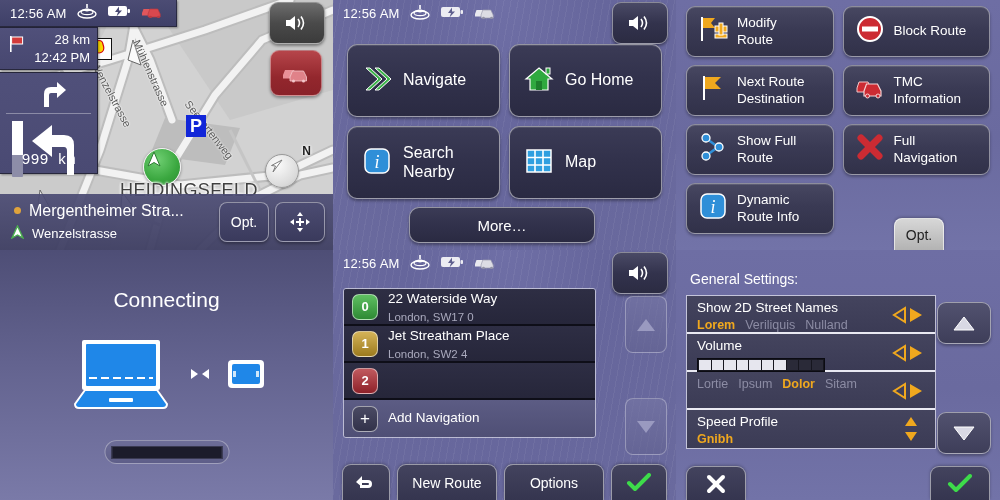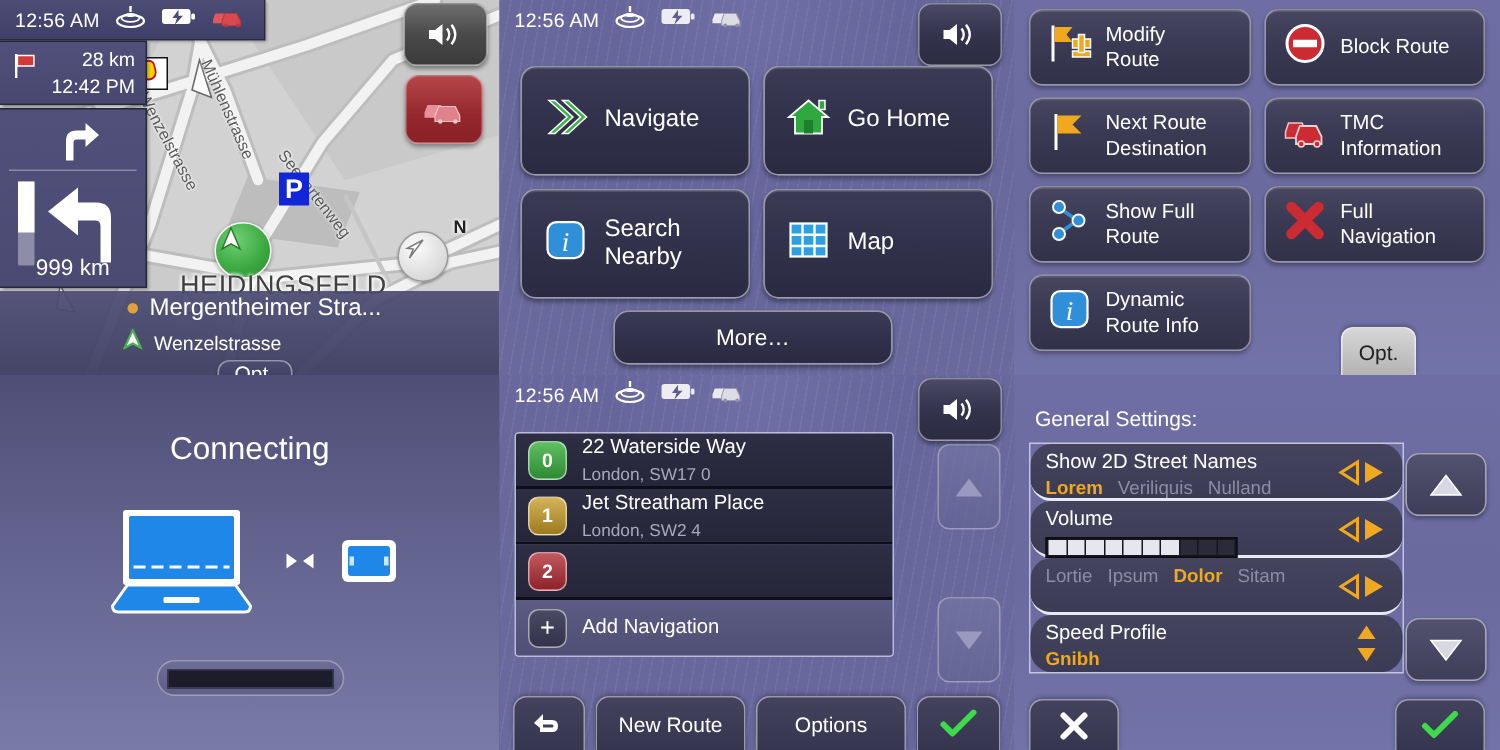--- a/index.html
+++ b/index.html
@@ -68,24 +68,25 @@
     border-left: none;
     box-shadow: 1px 1px 2px rgba(0,0,0,.35);
     color: #fff; display: flex; flex-direction: column;
     align-items: flex-end; justify-content: center; padding-right: 7px;
     font-size: 13px; line-height: 1.35;
   }
   .flag-red {
     position: absolute; left: 9px; top: 8px; width: 16px; height: 15px;
   }
   .maneuver {
-    position: absolute; left: 0; top: 72px; width: 98px; height: 120px;
+    position: absolute; left: 0; top: 72px; width: 98px; height: 102px;
     background: linear-gradient(180deg, #50507a 0%, #4a4a73 100%);
     border: 1px solid rgba(0,0,0,.5); border-left: none;
     box-shadow: 1px 1px 2px rgba(0,0,0,.35);
+    font-family: Liberation Mono, monospace;
   }
   .maneuver .divider { position:absolute; left:6px; right:6px; top:40px; height:1px; background: rgba(255,255,255,.35); }
   .maneuver .dist { position:absolute; bottom:4px; left:0; right:0; text-align:center; color:#fff; font-size:15px; }
   .progbar { position:absolute; left:12px; top:48px; width:11px; height:56px; background:#8d8da8; border-radius:1px;}
   .progbar i { position:absolute; left:0; top:0; width:100%; height:60%; background:#fff; display:block;}
 
   .traffic-btn {
     position: absolute; right: 11px; top: 50px;
     width: 52px; height: 46px; border-radius: 9px;
     background: linear-gradient(180deg, #b6454a 0%, #93272d 60%, #8a2229 100%);
@@ -119,21 +120,21 @@
   }
   .place-label {
     position:absolute; left:120px; top:180px; font-size:18px; color:#404040;
     letter-spacing:.4px; text-shadow: 0 0 3px #fff, 0 0 3px #fff, 0 0 3px #fff;
   }
   .street-lbl { position:absolute; font-size:11px; color:#5a5a5a; text-shadow:0 0 2px #fff,0 0 2px #fff; white-space:nowrap;}
 
   .bottombar {
     position:absolute; left:0; right:0; bottom:0; height:56px;
     background: linear-gradient(180deg, rgba(76,76,116,.93) 0%, rgba(62,62,98,.95) 100%);
-    display:flex; align-items:center; padding:0 8px;flex-direction:column;
+    display:flex; align-items:center; padding:0 8px;
   }
   .bb-texts { flex:1; color:#fff; }
   .bb-row { display:flex; align-items:center; gap:8px; height:23px; }
   .bb-row .t1 { font-size:16px; }
   .bb-row .t2 { font-size:13px; }
   .dot-orange { width:7px; height:7px; border-radius:50%; background:#e0a33c; margin-left:6px;}
   .bb-btn {
     width:50px; height:40px; border-radius:8px; margin-left:6px;
     background: linear-gradient(180deg, #4c4c72 0%, #3a3a5c 100%);
     border:1px solid rgba(255,255,255,.45);
@@ -231,21 +232,20 @@
     box-shadow:0 -1px 3px rgba(0,0,0,.25);
   }
 
   
   .set-title { position:absolute; left:14px; top:21px; color:#fff; font-size:14px; }
   .set-list { position:absolute; left:10px; top:45px; width:250px; border:1px solid rgba(255,255,255,.6); }
   .set-row {
     height:38px; position:relative; padding:4px 0 0 10px;
     background: linear-gradient(180deg, #44445e 0%, #3b3b55 100%);
     border-bottom:2px solid #e9e9f2;
-    border-radius:14px;
   }
   .set-row:last-child { border-bottom:none; }
   .set-row .k { color:#fff; font-size:13.5px; line-height:1.25; }
   .set-opts { display:flex; gap:10px; font-size:12.5px; line-height:1.3; }
   .set-opts .o { color:#8c8ca4; }
   .set-opts .o.sel { color:#f0a81e; font-weight:bold; }
   .lr-arrows { position:absolute; right:10px; top:10px; display:flex; gap:1px; }
   .ud-arrows { position:absolute; right:16px; top:6px; }
   .volbar { display:flex; gap:1px; margin-top:3px; padding:1px; background:#16161f; border:1px solid #0b0b12; width:128px; }
   .volbar i { width:12px; height:10px; background:#2a2a38; display:block;}

